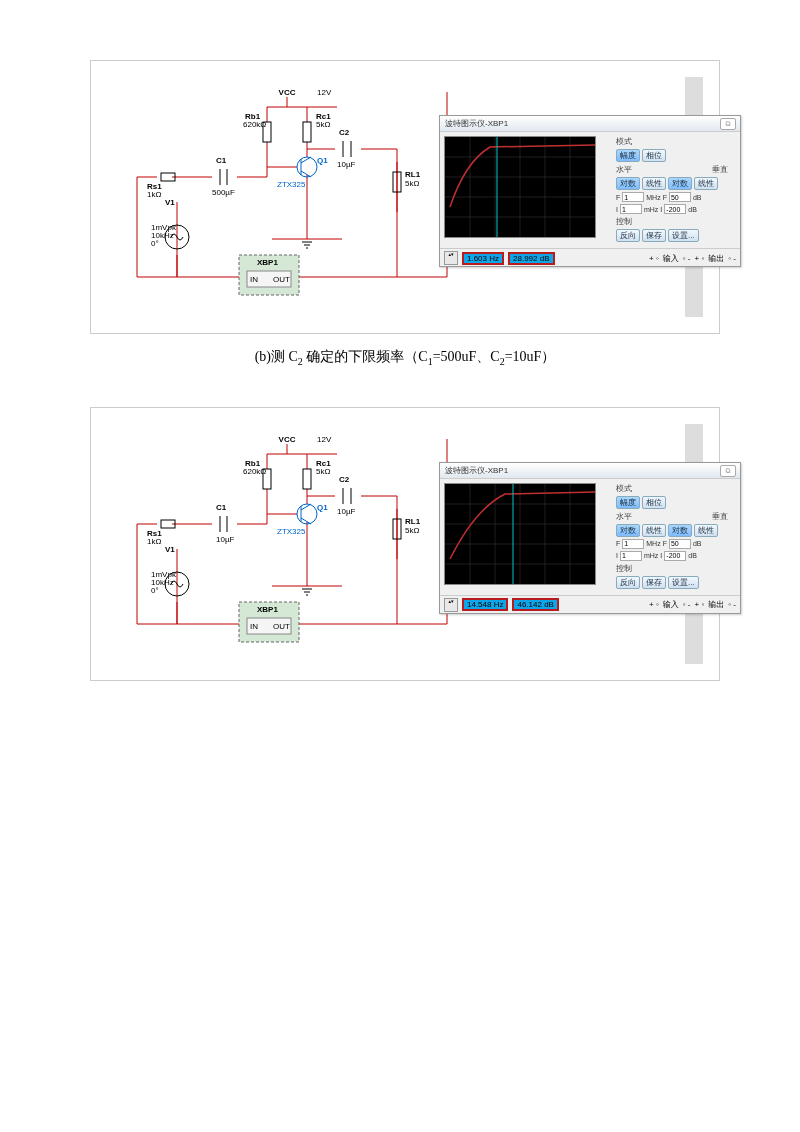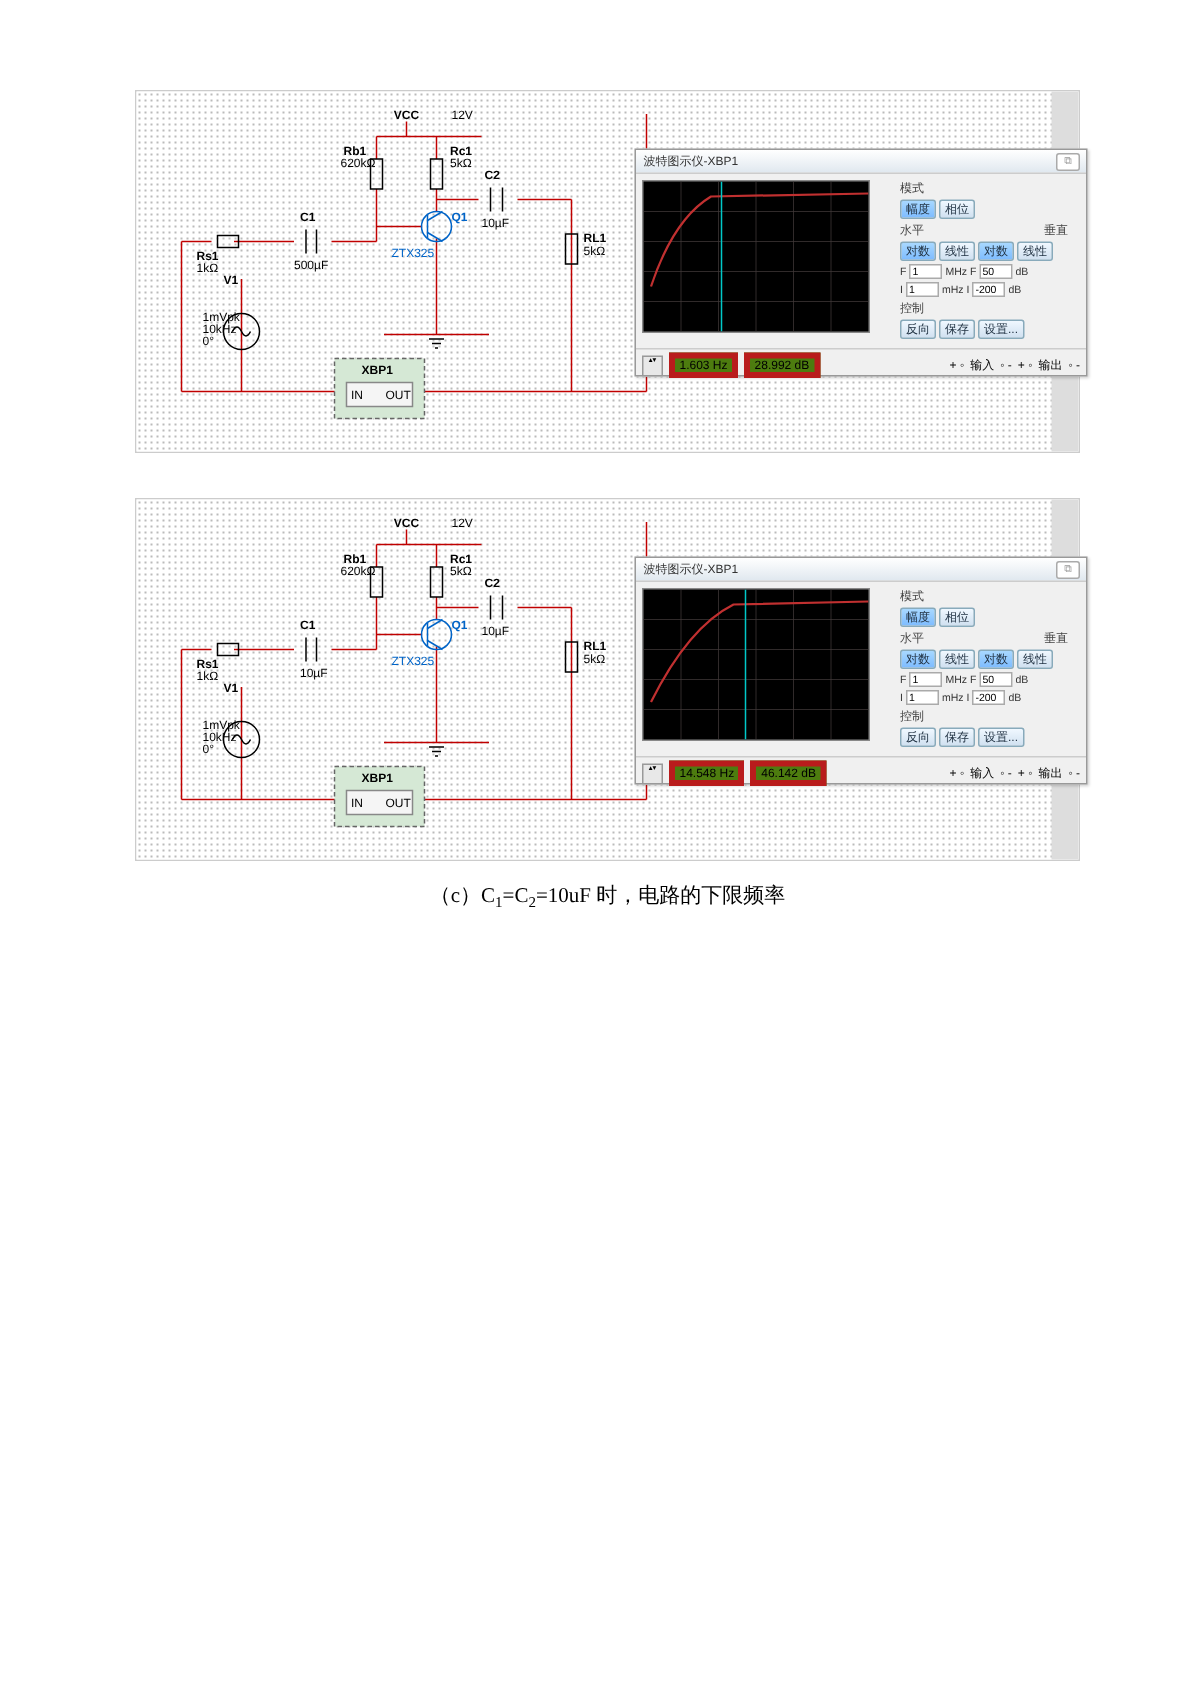--- a/index.html
+++ b/index.html
@@ -1,18 +1,18 @@
 <!DOCTYPE html>
 <html><head>
 <meta charset="utf-8">
 <style>
 body { font-family: "Times New Roman", serif; margin: 0; background: #fff; width: 800px;}
 .page { padding: 60px 80px 60px 90px; }
 .figure-block { margin-bottom: 30px; }
-.figure { position: relative; background: #fff; border: 1px solid #ccc; margin-bottom: 14px; padding: 0; }
+.figure { position: relative; background: #fff; border: 1px solid #ccc; margin-bottom: 14px; padding: 16px; }
 .grid-bg { position: relative; width: 100%; height: 240px; background:#fff; background-image: radial-gradient(circle, #bbb 0.5px, transparent 0.5px); background-size: 4px 4px; }
 .ruler-right { position: absolute; right: 0; top: 0; bottom: 0; width: 18px; background: #ddd;}
 .circuit { position: absolute; left: 10px; top: 10px; width: 360px; height: 220px;}
 .circuit svg { width: 100%; height: 100%;}
 .comp-label { font-family: Arial, sans-serif; font-size: 8px; font-weight: bold; fill: #000; }
 .comp-val { font-family: Arial, sans-serif; font-size: 8px; fill: #000;}
 .blue { fill: #0064C8;}
 .bode-window { position: absolute; left: 332px; top: 38px; width: 300px; height: 150px; background:#F0F0F0; border: 1px solid #999; box-shadow: 1px 1px 2px rgba(0,0,0,0.2); font-family: "Microsoft YaHei", sans-serif; font-size: 8px; }
 .bode-title { background: linear-gradient(#FFF, #E0E8EF); padding: 2px 5px; font-size: 8px; color: #333; position: relative; border-bottom: 1px solid #ccc;}
 .bode-close { position: absolute; right: 4px; top: 2px; width: 14px; height: 10px; border: 1px solid #aaa; background:#fff; border-radius:2px; font-size:7px; text-align:center; line-height:9px; color:#999;}
@@ -20,21 +20,21 @@
 .bode-plot { width: 150px; height: 100px; background: #000; border: 1px solid #888; position: relative;}
 .bode-plot svg { width:100%; height:100%;}
 .bode-controls { flex: 1; }
 .ctrl-row { display:flex; gap:2px; margin-bottom:2px; align-items:center;}
 .ctrl-label { color:#444; font-size:8px; min-width:24px;}
 .btn { border: 1px solid #8ab; background: linear-gradient(#F0F8FF,#D0E0F0); border-radius:2px; padding: 0px 3px; font-size: 8px; color:#234; cursor:pointer; line-height:11px; white-space:nowrap; box-sizing:border-box;}
 .btn.active { background: linear-gradient(#A8D8FF,#7EBCFF);}
 .input-tiny { width: 22px; height: 10px; border: 1px solid #aaa; background:#fff; font-size:7px; padding:0 1px; box-sizing:border-box;}
 .unit-tiny { font-size:7px; color:#333;}
 .bode-status { display:flex; padding: 2px 4px; border-top:1px solid #ccc; gap:4px; font-size:8px; align-items:center;}
-.status-box { border: 4px solid #b91c1c; background:#4d7c0f; padding: 0 3px; font-size:8px;}
+.status-box { border: 2px solid #b91c1c; background:#0ea5e9; padding: 0 3px; font-size:8px;}
 .arrow-btns { width: 12px; height: 12px; border: 1px solid #999; background:#e8e8e8; display:flex; flex-direction:column; font-size:5px; line-height:4px; text-align:center;}
 .caption { text-align: center; font-size: 14px; font-family: "SimSun","Times New Roman", serif; margin-top: 8px; margin-bottom: 40px;}
 .figure-block + .figure-block .caption { margin-bottom: 60px;}
 .sub { font-size: 10px; vertical-align: sub;}
 .io-terms { display:flex; gap:4px; align-items:center; font-size:8px;}
 .io-terms span { display:inline-block;}
 </style>
 </head>
 <body>
 
@@ -189,20 +189,23 @@
         <span>+ ◦</span>
                 <span>输入</span>
                 <span>◦ -</span>
         <span>+ ◦</span>
                 <span>输出</span>
                 <span>◦ -</span>
       </div>
     </div>
   </div>
   </div>
+</div>
+<div class="caption">
+  <span>(b)测 C</span><span class="sub">2</span><span> 确定的下限频率（C</span><span class="sub">1</span><span>=500uF、C</span><span class="sub">2</span><span>=10uF）</span>
 </div>
 </div>
 
 <div class="figure-block">
 <div class="figure">
   <div class="grid-bg">
   <div class="ruler-right"></div>
 
   <div class="circuit">
   <svg viewBox="0 0 360 220">
@@ -339,18 +342,15 @@
                 <span>输入</span>
                 <span>◦ -</span>
         <span>+ ◦</span>
                 <span>输出</span>
                 <span>◦ -</span>
       </div>
     </div>
   </div>
   </div>
 </div>
-<div class="caption">
-  <span>（c）C</span><span class="sub">1</span><span>=C</span><span class="sub">2</span><span>=10uF 时，电路的下限频率</span>
-</div>
 </div>
 
 </div>
 
 </body></html>

